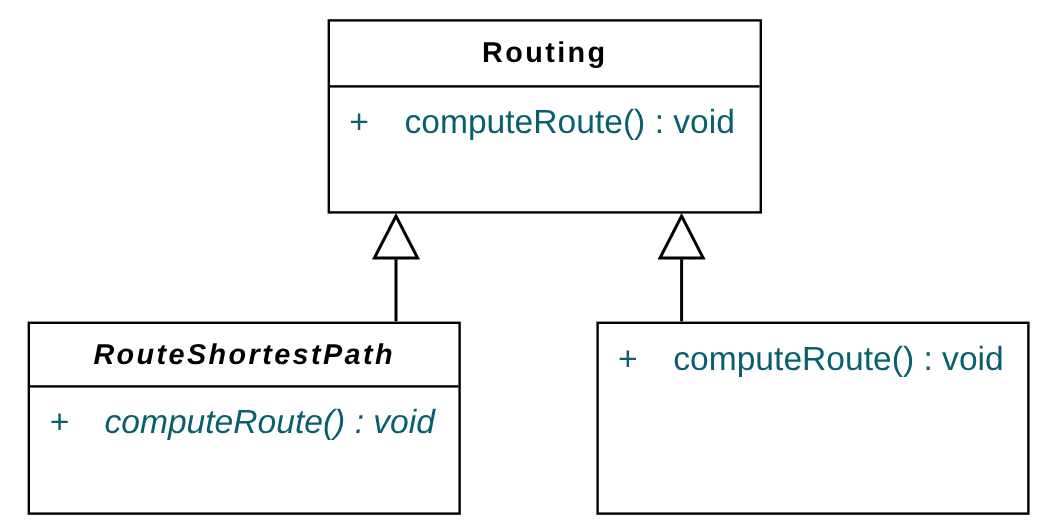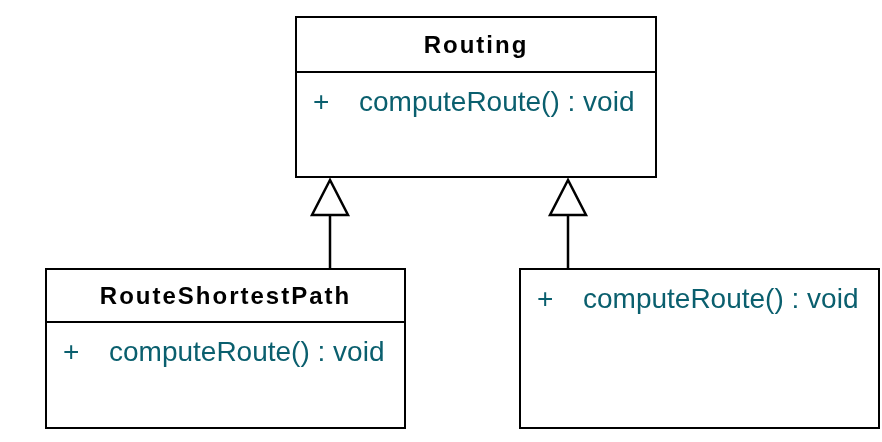--- a/index.html
+++ b/index.html
@@ -21,24 +21,23 @@
     top: 0;
     width: 882px;
     height: 442px;
     pointer-events: none;
   }
   .class-box {
     position: absolute;
     box-sizing: border-box;
     border: 2.5px solid #000000;
     background: #ffffff;
-    margin-left: 22px;
   }
   .class-box.routing        { left: 273px; top: 16px;  width: 362px; height: 162px; }
-  .class-box.shortest-path  { left: 23px;  top: 268px; width: 361px; height: 161px; }
+  .class-box.shortest-path  { left: 23px;  top: 268px; width: 361px; height: 161px; font-style: italic; }
   .class-box.time-way       { left: 497px; top: 268px; width: 361px; height: 161px; }
 
   .class-title {
     box-sizing: border-box;
     height: 53px;
     border-bottom: 2.5px solid #000000;
     display: flex;
     align-items: center;
     justify-content: center;
     font-weight: bold;

